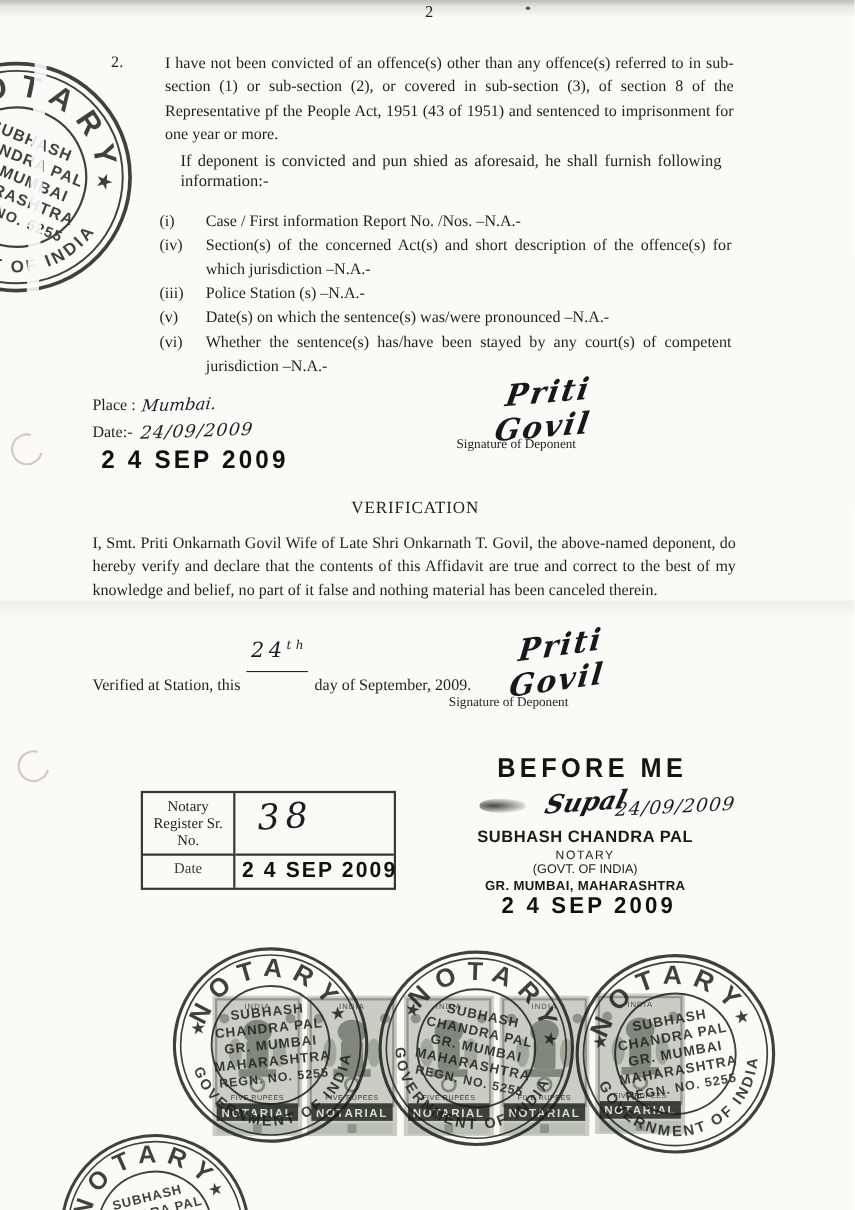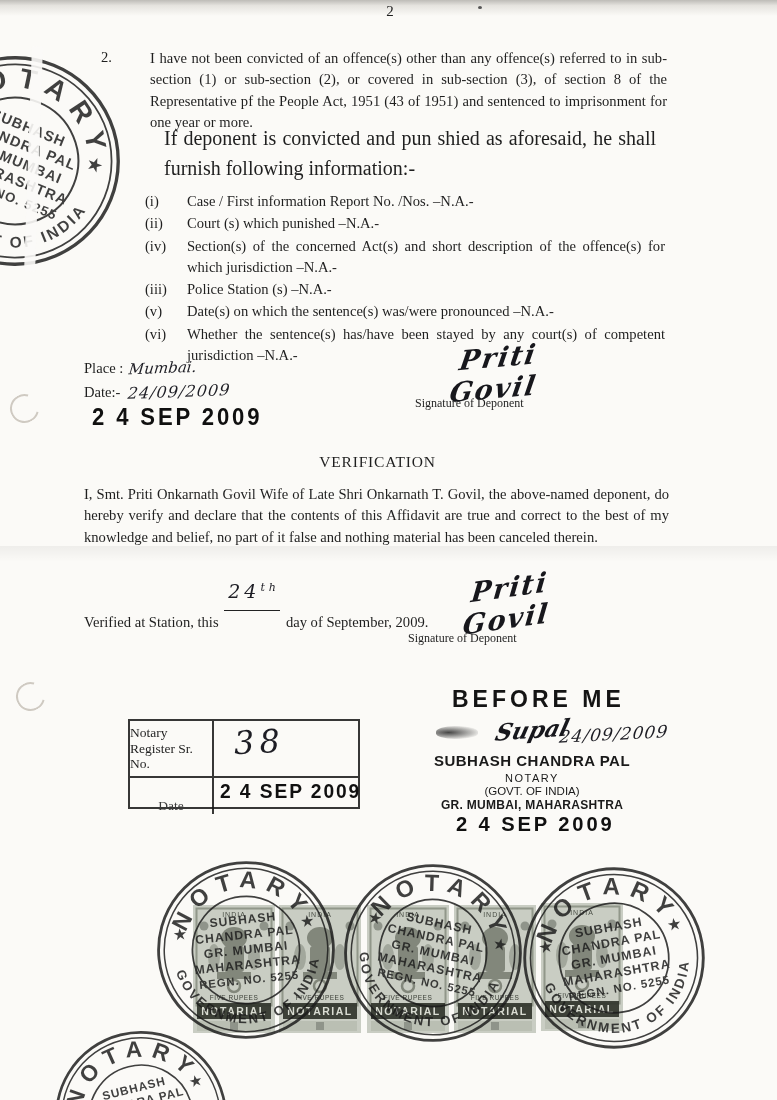--- a/index.html
+++ b/index.html
@@ -15,21 +15,21 @@
   .punch-hole{width:25px;height:25px;border-radius:50%;border:2px solid #cfcac2;
     border-right-color:transparent;transform:rotate(-30deg);}
   .hole1{left:10px;top:394px;}
   .hole2{left:16px;top:682px;}
   .white-crease{left:28px;top:46px;width:11px;height:226px;background:rgba(251,250,247,.9);
     transform:rotate(2deg);z-index:40;}
   
   .page-number{left:370px;top:3px;width:40px;text-align:center;font-size:15px;}
   .clause-num{left:101px;top:49px;font-size:14.6px;}
   .clause-body{left:150px;top:48px;width:517px;font-size:14.6px;line-height:21.3px;text-align:justify;}
-  .furnish{left:164px;top:123px;width:492px;font-size:20px;line-height:30px;text-align:justify;}
+  .furnish{left:164px;top:138px;width:492px;font-size:15px;line-height:18px;text-align:justify;}
   .info-list{left:145px;top:191px;width:522px;}
   .li{display:flex;font-size:14.6px;line-height:21.3px;margin-bottom:1px;}
   .marker{width:42px;flex:none;}
   .li-text{width:478px;text-align:justify;}
   .inline-line{font-size:14.6px;white-space:nowrap;}
   
   .hw{font-family:"DejaVu Serif",serif;font-style:italic;color:#1d1d24;display:inline-block;
       transform:skewX(-8deg) rotate(-2deg);}
   .hw-place{font-size:15px;margin-left:6px;}
   .hw-date{font-size:16px;letter-spacing:1px;margin-left:8px;}
@@ -66,26 +66,26 @@
       font-family:"Liberation Sans",sans-serif;color:#1a1a1a;}
   .nb-name{font-size:15px;font-weight:700;letter-spacing:.5px;}
   .nb-role{font-size:11px;letter-spacing:1.5px;margin-top:3px;}
   .nb-govt{font-size:11.5px;margin-top:1px;}
   .nb-region{font-size:12px;font-weight:700;margin-top:1px;letter-spacing:.3px;}
   
   .register-box{left:128px;top:719px;width:228px;height:86px;border:2.5px solid rgba(20,20,20,.85);
       display:grid;grid-template-columns:84px 1fr;grid-template-rows:55px 1fr;}
   .rb-cell{border-color:rgba(20,20,20,.85);}
   .rb-sr-label{border-right:2px solid rgba(20,20,20,.85);font-size:13.5px;line-height:15.5px;
-      text-align:left;padding-top:4px;}
+      text-align:center;padding-top:4px;}
   .rb-sr-value{position:relative;}
   .reg-value-hw{position:absolute;left:20px;top:2px;font-family:"DejaVu Serif",serif;font-style:italic;
       font-size:32px;letter-spacing:5px;color:#1d1d24;transform:rotate(-3deg);}
   .rb-date-label{border-right:2px solid rgba(20,20,20,.85);border-top:2px solid rgba(20,20,20,.85);
-      font-size:13.5px;text-align:center;color:#3a3a3a;padding-top:20px;}
+      font-size:13.5px;text-align:center;color:#3a3a3a;padding-top:4px;}
   .rb-date-value{border-top:2px solid rgba(20,20,20,.85);position:relative;overflow:visible;}
   .rb-date-value .date-stamp{position:absolute;left:6px;top:2px;font-size:20px;letter-spacing:2px;}
   
   .rect-stamp{width:82px;height:128px;z-index:5;}
   .round-stamp{z-index:10;}
   .ns-bg{fill:#c6cabf;opacity:.94;}
   .ns-frame{fill:none;stroke:#878d80;stroke-width:2;opacity:.85;}
   .ns-top{font-family:"Liberation Sans",sans-serif;font-size:7px;letter-spacing:1px;
       fill:#4a4f46;text-anchor:middle;}
   .ns-rosette{fill:#8f948a;}
@@ -127,24 +127,20 @@
   <div class="abs page-number">2</div>
 
   <div class="abs clause-num">2.</div>
   <div class="abs clause-body">I have not been convicted of an offence(s) other than any offence(s) referred to in sub-section (1) or sub-section (2), or covered in sub-section (3), of section 8 of the Representative pf the People Act, 1951 (43 of 1951) and sentenced to imprisonment for one year or more.</div>
   <div class="abs furnish">If deponent is convicted and pun shied as aforesaid, he shall furnish following information:-</div>
 
   <div class="abs info-list">
     <div class="li">
       <span class="marker">(i)</span>
       <span class="li-text">Case / First information Report No. /Nos. –N.A.-</span>
-    </div>
-    <div class="li">
-      <span class="marker">(ii)</span>
-      <span class="li-text">Court (s) which punished –N.A.-</span>
     </div>
     <div class="li">
       <span class="marker">(iv)</span>
       <span class="li-text">Section(s) of the concerned Act(s) and short description of the offence(s) for which jurisdiction –N.A.-</span>
     </div>
     <div class="li">
       <span class="marker">(iii)</span>
       <span class="li-text">Police Station (s) –N.A.-</span>
     </div>
     <div class="li">

